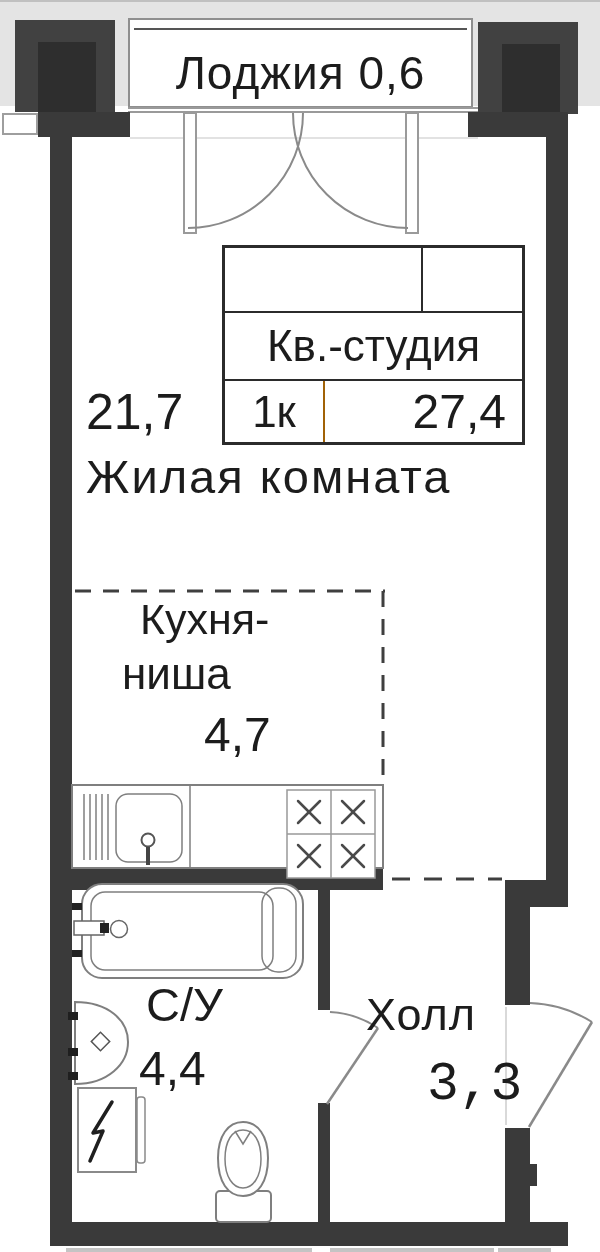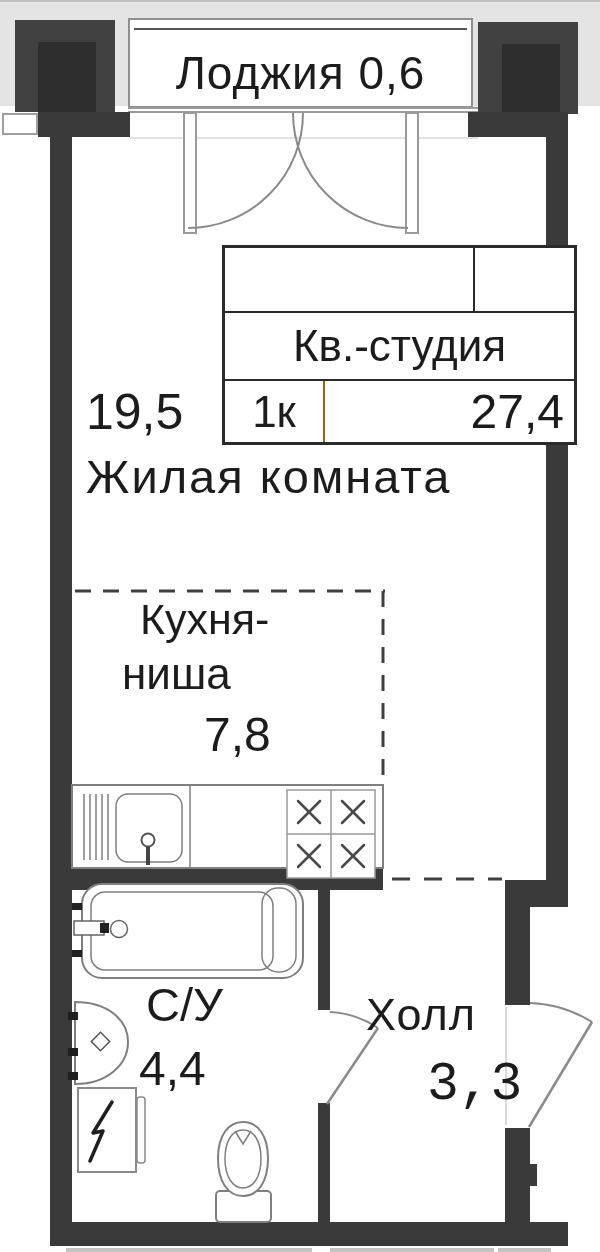--- a/index.html
+++ b/index.html
@@ -26,28 +26,28 @@
   .pillar{position:absolute;background:#414141;}
   .pillar-in{position:absolute;background:var(--wall-inner);}
   .loggia-box{left:128px;top:18px;width:345px;height:90px;background:#fff;border:2px solid #8f8f8f;
     display:flex;align-items:flex-end;justify-content:center;padding-bottom:6px;}
   .loggia-box::before{content:"";position:absolute;left:4px;right:4px;top:8px;height:2px;background:#555;}
   .loggia-label{font-size:46px;letter-spacing:1px;}
   .glazing{left:128px;top:107px;width:350px;height:6px;background:#fff;border-top:2px solid var(--frame);border-bottom:2px solid var(--frame);}
   .sill{left:130px;top:137px;width:348px;height:2px;background:#e2e2e2;}
   .post{position:absolute;width:10px;height:118px;top:112px;background:#fff;border:2px solid var(--frame);}
   
-  .stamp{left:222px;top:245px;width:355px;height:200px;background:#fff;border:3px solid #2b2b2b;display:flex;flex-direction:column;}
+  .stamp{left:222px;top:245px;width:303px;height:200px;background:#fff;border:3px solid #2b2b2b;display:flex;flex-direction:column;}
   .stamp .r1{height:63px;border-bottom:2px solid #2b2b2b;display:flex;}
   .stamp .r1 .c1{flex:1;}
   .stamp .r1 .c2{width:99px;border-left:2px solid #2b2b2b;}
   .stamp .r2{height:66px;border-bottom:2px solid #2b2b2b;display:flex;align-items:center;justify-content:center;font-size:44px;}
   .stamp .r3{flex:1;display:flex;}
   .stamp .r3 .c1{width:98px;border-right:2px solid #a16207;display:flex;align-items:center;justify-content:center;font-size:44px;}
-  .stamp .r3 .c2{flex:1;display:flex;align-items:center;justify-content:flex-end;padding-right:10px;font-size:48px;}
+  .stamp .r3 .c2{flex:1;display:flex;align-items:center;justify-content:flex-end;padding-right:16px;font-size:48px;}
   .strip{position:absolute;height:4px;top:1248px;background:#c4c4c4;}
   svg{position:absolute;left:0;top:0;pointer-events:none;}
 </style>
 </head>
 <body>
 
 <div class="plan">
 
   <div class="abs gray-band"></div>
   <div class="pillar" style="left:15px;top:20px;width:100px;height:92px;">
@@ -176,26 +176,26 @@
       <div class="c1"></div>
       <div class="c2"></div>
     </div>
     <div class="r2">Кв.-студия</div>
     <div class="r3">
       <div class="c1">1к</div>
       <div class="c2">27,4</div>
     </div>
   </div>
 
-  <div class="txt" style="left:86px;top:386px;font-size:50px;">19,5</div>
+  <div class="txt" style="left:86px;top:386px;font-size:50px;">21,7</div>
   <div class="txt" style="left:86px;top:452px;font-size:47px;letter-spacing:2px;">Жилая комната</div>
 
   <div class="txt" style="left:140px;top:597px;font-size:43px;">Кухня-</div>
   <div class="txt" style="left:122px;top:651px;font-size:44px;">ниша</div>
-  <div class="txt" style="left:204px;top:710px;font-size:48px;">7,8</div>
+  <div class="txt" style="left:204px;top:710px;font-size:48px;">4,7</div>
 
   <div class="txt" style="left:146px;top:980px;font-size:47px;">С/У</div>
   <div class="txt" style="left:139px;top:1044px;font-size:48px;">4,4</div>
 
   <div class="txt" style="left:366px;top:991px;font-size:45px;letter-spacing:1px;">Холл</div>
   <div class="txt" style="left:427px;top:1058px;font-size:53px;font-family:Liberation Mono, monospace;">3,3</div>
 
 </div>
 
 </body></html>

